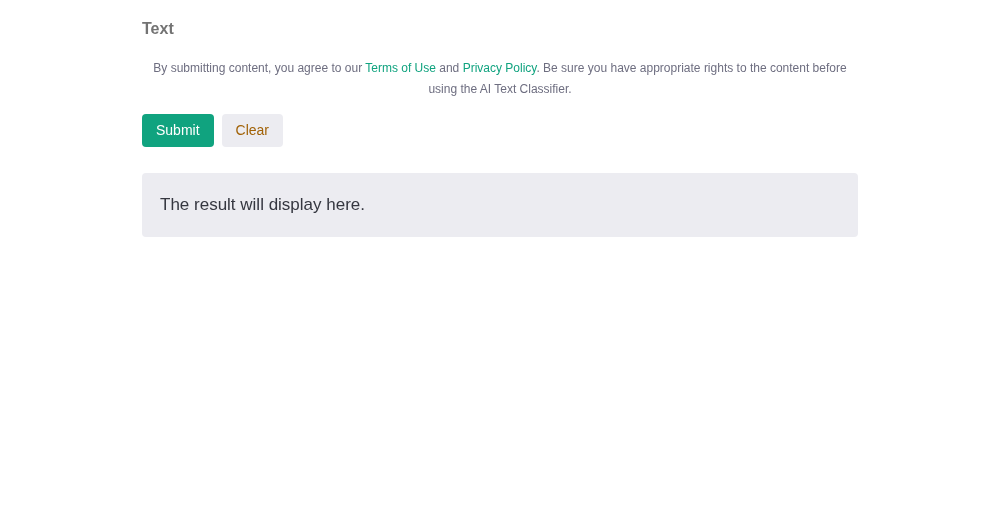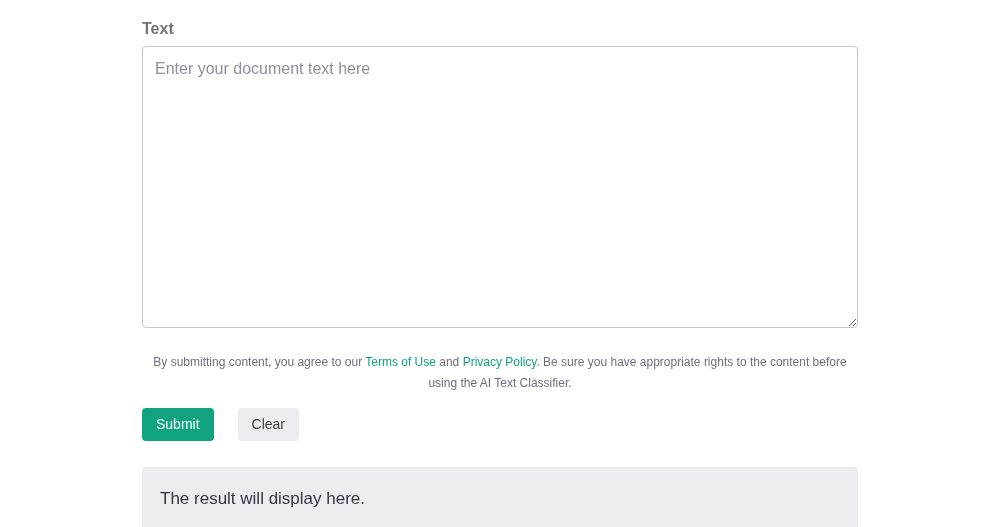--- a/index.html
+++ b/index.html
@@ -56,59 +56,58 @@
     }
     
     .disclaimer a {
       color: #10a37f;
       text-decoration: none;
     }
     
     .button-row {
       margin-top: 14px;
       display: flex;
-      gap: 24px;
+      gap: 8px;
     }
     
     .btn {
       padding: 8px 14px;
       font-size: 14px;
       font-family: inherit;
       border-radius: 4px;
       cursor: pointer;
       border: none;
       line-height: 1.2;
     }
     
     .btn-primary {
       background: #10a37f;
       color: #ffffff;
     }
     
     .btn-secondary {
       background: #ececf1;
-      color: #404040;
+      color: #a16207;
     }
     
     .result-box {
       margin-top: 26px;
       background: #ececf1;
       border-radius: 4px;
       padding: 22px 18px;
       font-size: 17px;
       color: #353740;
     }
   </style>
 </head>
 <body>
 
 <div class="container">
   <label class="field-label">Text</label>
   
-  <textarea class="text-input" placeholder="Enter your document text here" style=""></textarea>
   
   <p class="disclaimer">
     <span>By submitting content, you agree to our </span><a href="#">Terms of Use</a><span> and </span><a href="#">Privacy Policy</a><span>. Be sure you have appropriate rights to the content before using the AI Text Classifier.</span>
   </p>
   
   <div class="button-row">
     <button class="btn btn-primary">Submit</button>
     <button class="btn btn-secondary">Clear</button>
   </div>
   

